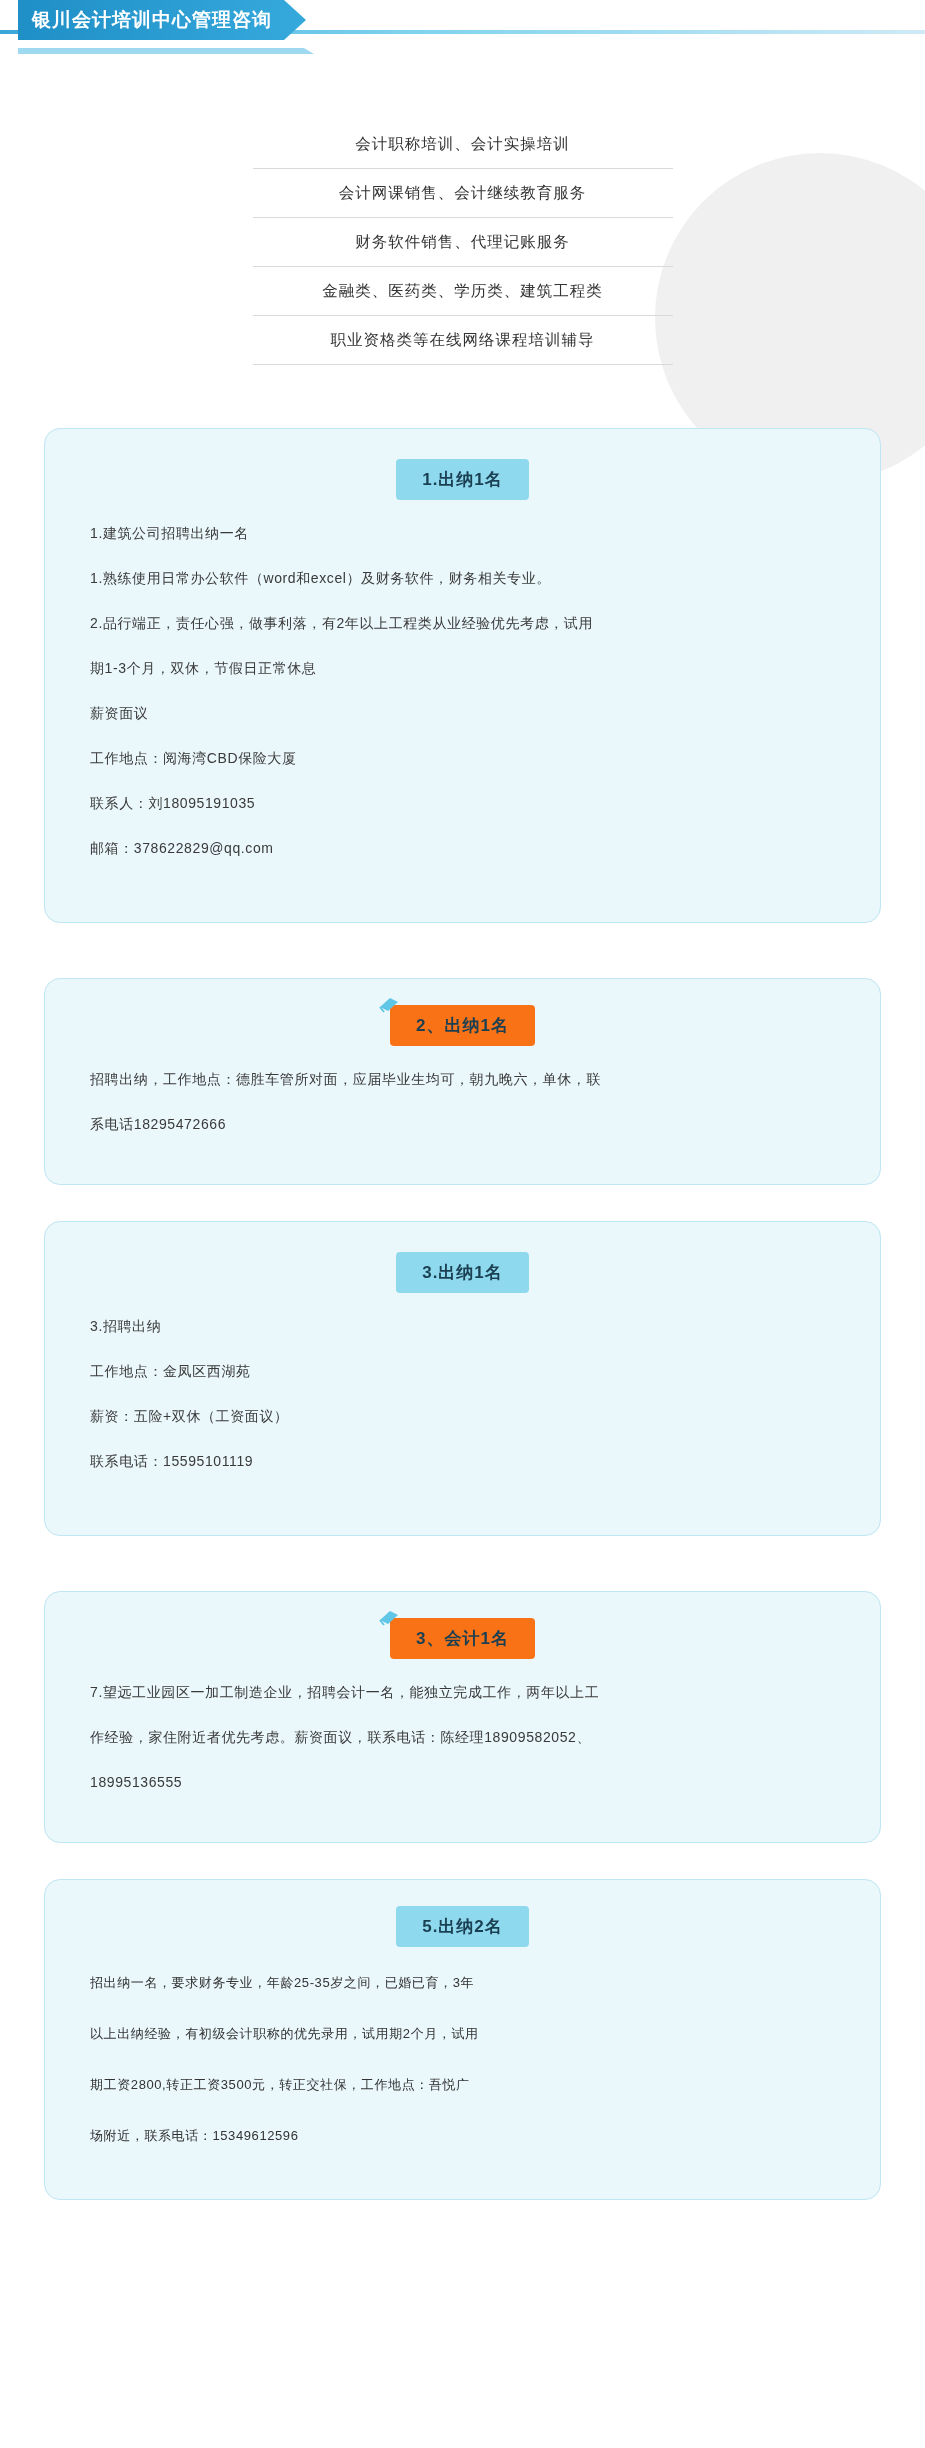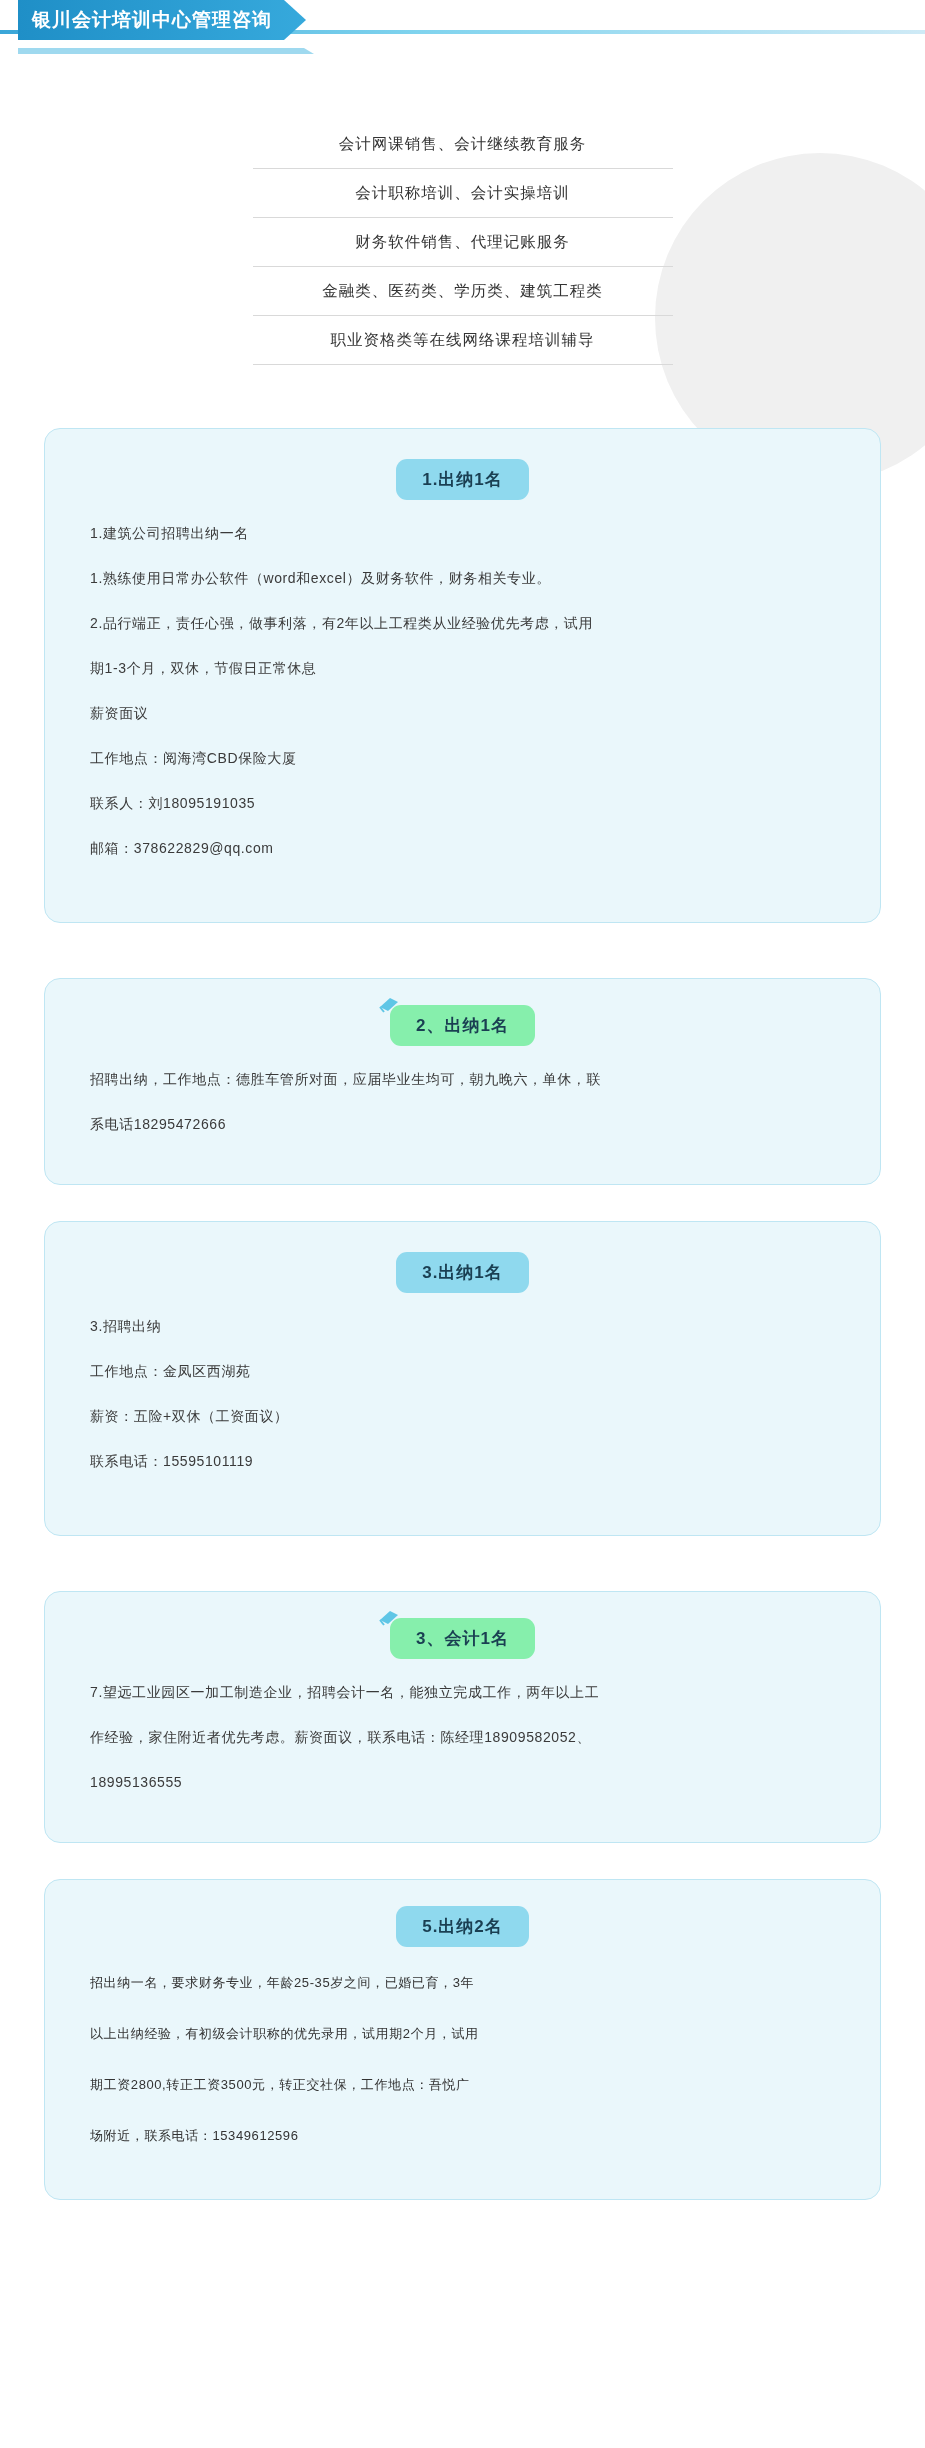--- a/index.html
+++ b/index.html
@@ -103,23 +103,23 @@
   }
   .badge {
     display: inline-block;
     position: relative;
     background: #8fd9ee;
     color: #1a3f52;
     font-size: 17px;
     font-weight: bold;
     letter-spacing: 1px;
     padding: 9px 26px;
-    border-radius: 11px;
-  }
-  .badge.plain { background: #86efac; }
+    border-radius: 4px;
+  }
+  .badge.plain { background: #f97316; }
   .badge-pin {
     position: absolute;
     left: -12px; top: -10px;
     width: 22px; height: 18px;
   }
 
   .card-body {
     font-size: 14px;
     line-height: 30px;
     color: #3a3a3a;
@@ -139,22 +139,22 @@
 
 <div class="header">
   <div class="header-bar"></div>
   <div class="header-tag-shadow"></div>
   <div class="header-tag">银川会计培训中心管理咨询</div>
 </div>
 
 <div class="services">
   <div class="services-circle"></div>
   <div class="services-inner">
+    <div class="service-row">会计职称培训、会计实操培训</div>
     <div class="service-row">会计网课销售、会计继续教育服务</div>
-    <div class="service-row">会计职称培训、会计实操培训</div>
     <div class="service-row">财务软件销售、代理记账服务</div>
     <div class="service-row">金融类、医药类、学历类、建筑工程类</div>
     <div class="service-row">职业资格类等在线网络课程培训辅导</div>
   </div>
 </div>
 
 <div class="card tall-pad card-spacer-lg">
   <div class="badge-wrap">
     <span class="badge">1.出纳1名</span>
   </div>

